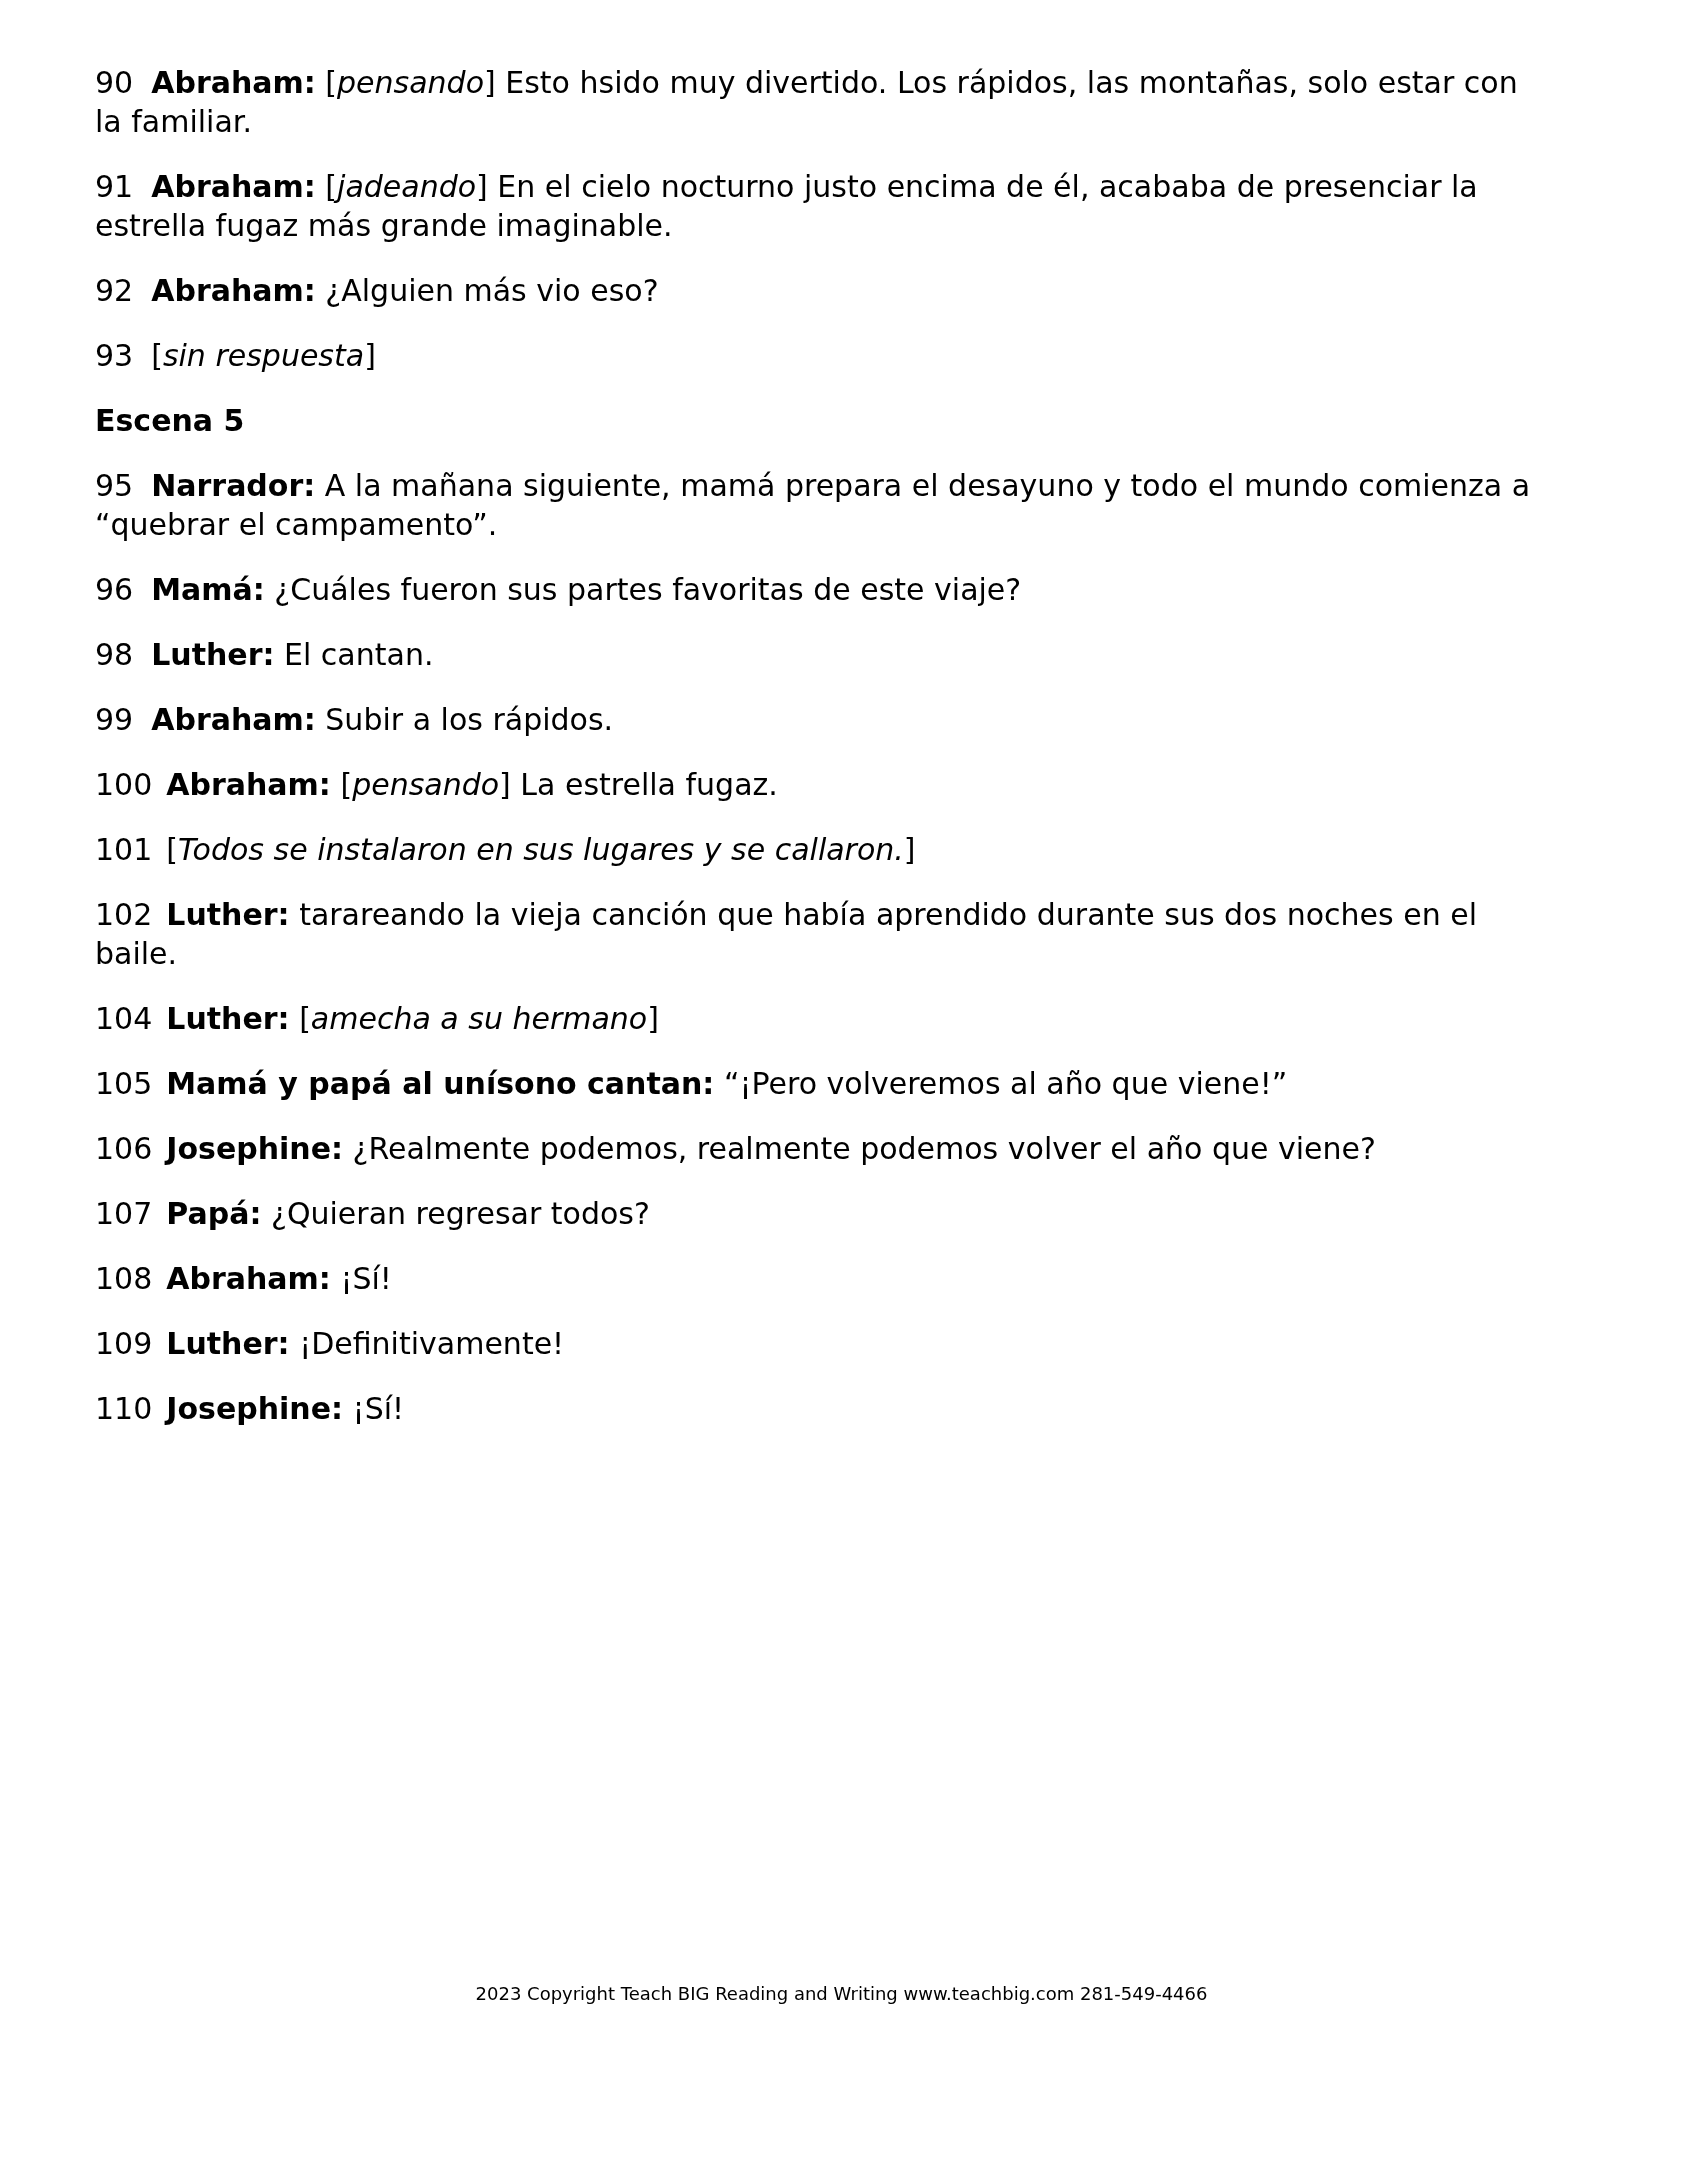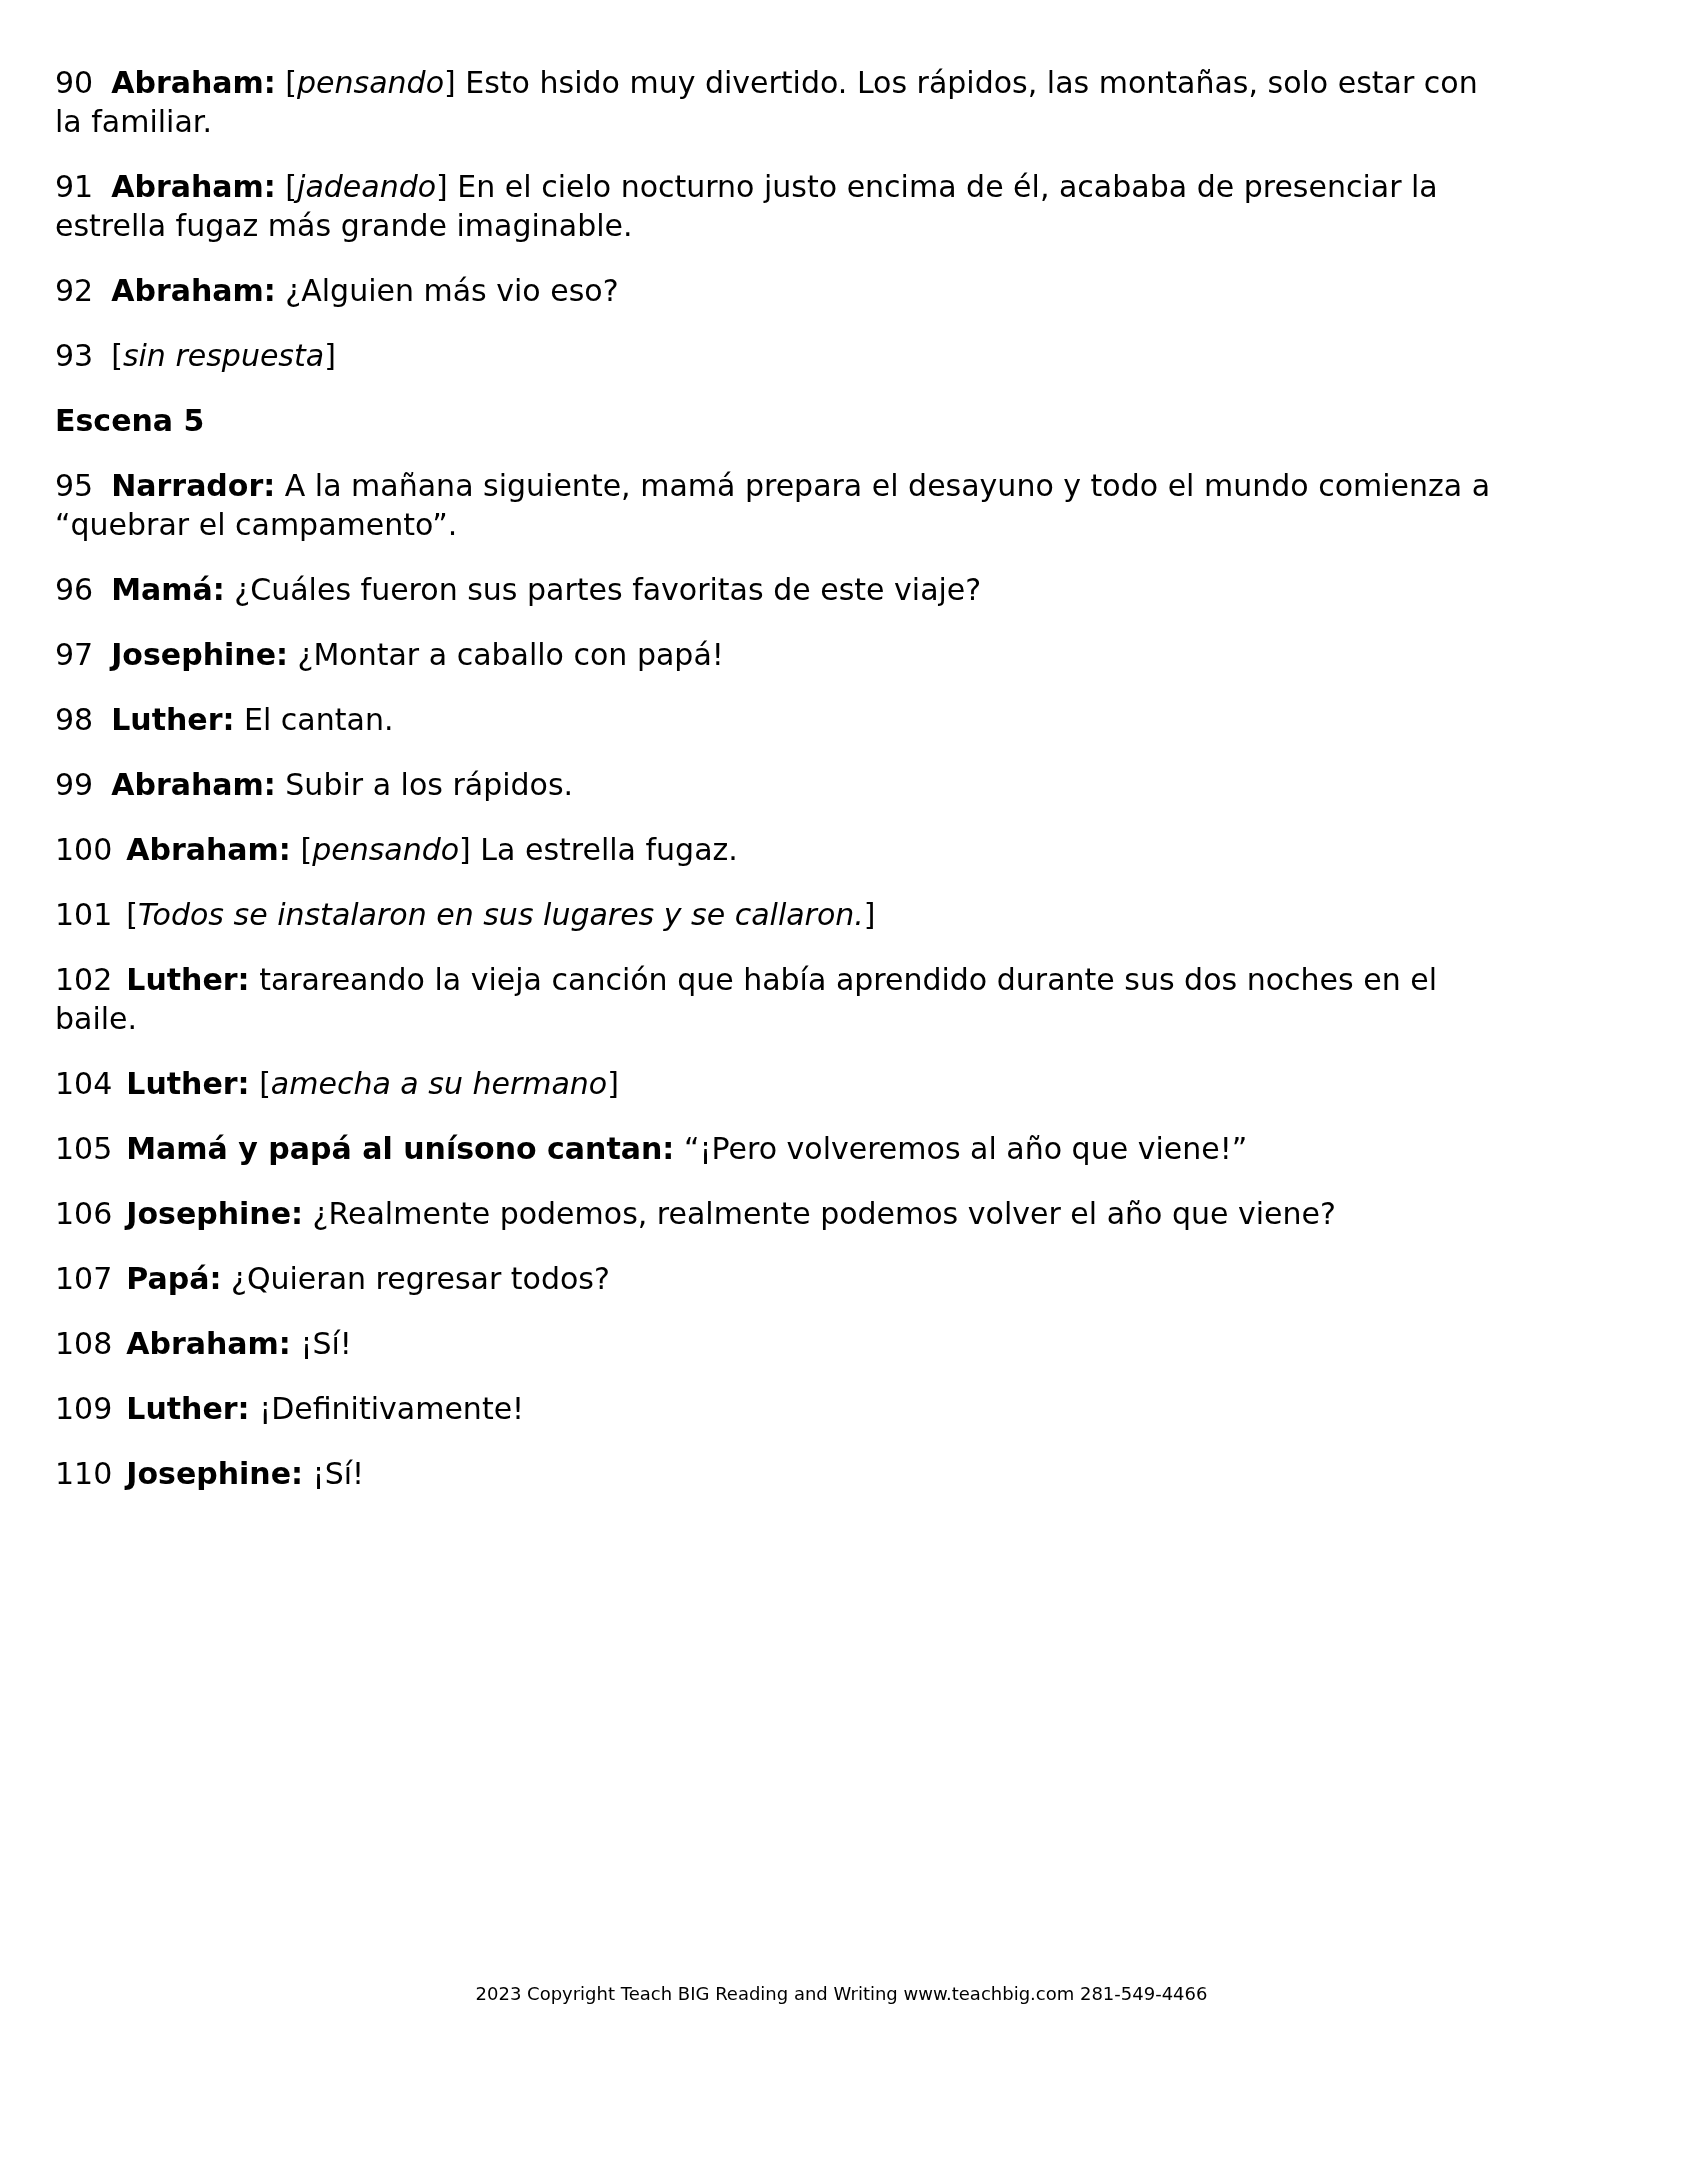--- a/index.html
+++ b/index.html
@@ -14,21 +14,21 @@
     color: #000000;
     -webkit-font-smoothing: antialiased;
   }
 
   .page {
     position: relative;
     width: 1683px;
     height: 2178px;
     background: #ffffff;
     box-sizing: border-box;
-    padding: 63px 107px 0 55px;
+    padding: 63px 107px 0 95px;
   }
 
   .script-body {
     width: 1447px;
   }
 
   
   .line {
     position: relative;
     margin: 0 0 26px 0;
@@ -81,21 +81,20 @@
 <div class="page">
 
   <div class="script-body">
       <p class="line"><span class="num">90</span><span class="gap-sm">&nbsp;</span><span class="speaker">Abraham:</span> <span>[</span><span class="stage">pensando</span><span>]</span><span> Esto hsido muy divertido. Los rápidos, las montañas, solo estar con la familiar.</span></p>
       <p class="line"><span class="num">91</span><span class="gap-sm">&nbsp;</span><span class="speaker">Abraham:</span> <span>[</span><span class="stage">jadeando</span><span>]</span><span> En el cielo nocturno justo encima de él, acababa de presenciar la estrella fugaz más grande imaginable.</span></p>
       <p class="line"><span class="num">92</span><span class="gap-sm">&nbsp;</span><span class="speaker">Abraham:</span> <span> ¿Alguien más vio eso?</span></p>
       <p class="line"><span class="num">93</span><span class="gap-sm">&nbsp;</span><span>[</span><span class="stage">sin respuesta</span><span>]</span></p>
       <div class="scene-heading">Escena 5</div>
       <p class="line"><span class="num">95</span><span class="gap-sm">&nbsp;</span><span class="speaker">Narrador:</span> <span> A la mañana siguiente, mamá prepara el desayuno y todo el mundo comienza a “quebrar el campamento”.</span></p>
       <p class="line"><span class="num">96</span><span class="gap-sm">&nbsp;</span><span class="speaker">Mamá:</span> <span> ¿Cuáles fueron sus partes favoritas de este viaje?</span></p>
-      <p class="line"><span class="num">97</span><span class="gap-sm">&nbsp;</span><span class="speaker">Josephine:</span> <span> ¿Montar a caballo con papá!</span></p>
       <p class="line"><span class="num">98</span><span class="gap-sm">&nbsp;</span><span class="speaker">Luther:</span> <span> El cantan.</span></p>
       <p class="line"><span class="num">99</span><span class="gap-sm">&nbsp;</span><span class="speaker">Abraham:</span> <span> Subir a los rápidos.</span></p>
       <p class="line"><span class="num">100</span><span class="gap-md">&nbsp;</span><span class="speaker">Abraham:</span> <span>[</span><span class="stage">pensando</span><span>]</span><span> La estrella fugaz.</span></p>
       <p class="line"><span class="num">101</span><span class="gap-md">&nbsp;</span><span>[</span><span class="stage">Todos se instalaron en sus lugares y se callaron.</span><span>]</span></p>
       <p class="line"><span class="num">102</span><span class="gap-md">&nbsp;</span><span class="speaker">Luther:</span> <span> tarareando la vieja canción que había aprendido durante sus dos noches en el baile.</span></p>
       <p class="line"><span class="num">104</span><span class="gap-md">&nbsp;</span><span class="speaker">Luther:</span> <span>[</span><span class="stage">amecha a su hermano</span><span>]</span></p>
       <p class="line"><span class="num">105</span><span class="gap-md">&nbsp;</span><span class="speaker">Mamá y papá al unísono cantan:</span> <span> “¡Pero volveremos al año que viene!”</span></p>
       <p class="line"><span class="num">106</span><span class="gap-md">&nbsp;</span><span class="speaker">Josephine:</span> <span> ¿Realmente podemos, realmente podemos volver el año que viene?</span></p>
       <p class="line"><span class="num">107</span><span class="gap-md">&nbsp;</span><span class="speaker">Papá:</span> <span> ¿Quieran regresar todos?</span></p>
       <p class="line"><span class="num">108</span><span class="gap-md">&nbsp;</span><span class="speaker">Abraham:</span> <span> ¡Sí!</span></p>

